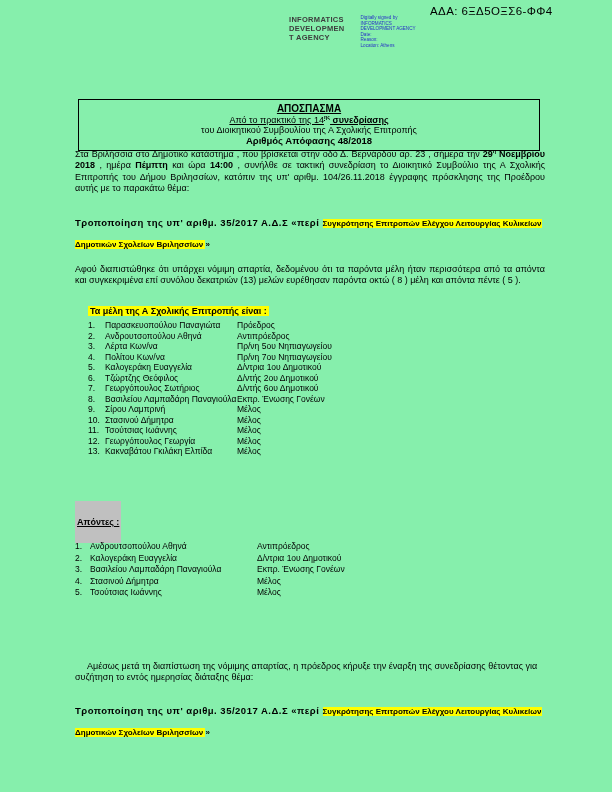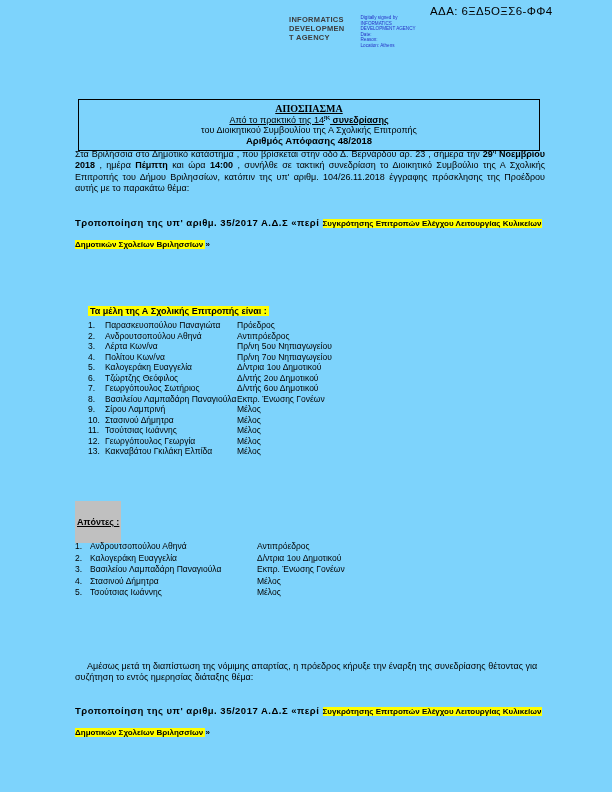--- a/index.html
+++ b/index.html
@@ -1,28 +1,28 @@
 <!DOCTYPE html>
 <html><head>
 <meta charset="utf-8">
 <style>
   * { margin:0; padding:0; box-sizing:border-box; }
   body { font-family:"Liberation Sans", sans-serif; background:#ffffff; color:#000; }
-  .page { position:relative; width:612px; height:792px; background:#7dd3fc; overflow:hidden; }
+  .page { position:relative; width:612px; height:792px; background:#86efac; overflow:hidden; }
 
   .ada { position:absolute; top:5px; left:430px; font-size:11.5px; letter-spacing:0.4px; }
 
   .stamp { position:absolute; top:15px; left:289px; display:flex; gap:16px; }
   .stamp-agency { font-size:7.5px; font-weight:bold; color:#3c3c3c; line-height:9px; letter-spacing:0.3px; }
   .stamp-sig { font-size:4.6px; color:#2733c6; line-height:5.6px; }
 
   .gov-header { position:absolute; top:52px; left:75px; font-size:9.5px; line-height:12.5px; letter-spacing:0.8px; }
 
   .title-box { position:absolute; top:99px; left:78px; width:462px; border:1.5px solid #000; text-align:center; padding:3px 0 4px; }
-  .box-title { font-size:10px; font-weight:bold; text-decoration:underline; line-height:11.5px;font-family:Liberation Serif, serif; }
+  .box-title { font-size:10px; font-weight:bold; text-decoration:underline; line-height:11.5px; }
   .box-line { font-size:9px; line-height:10.5px; }
   .box-line.bold { font-weight:bold; font-size:9.5px; }
 
   .para { position:absolute; left:75px; width:470px; font-size:9px; line-height:11.3px; text-align:justify; }
   #p1 { top:149px; }
   #p2 { top:264px; }
   #p3 { top:627px; width:415px; text-indent:12px; text-align:left; }
   #p4 { top:661px; text-indent:12px; text-align:left; }
 
   .topic { position:absolute; left:75px; width:472px; font-size:9.5px; line-height:20px; font-weight:bold; }
@@ -71,20 +71,21 @@
     <div class="box-title">ΑΠΟΣΠΑΣΜΑ</div>
     <div class="box-line"><span style="font-weight: normal; text-decoration: underline;">Από το πρακτικό της 14</span><sup style="font-weight: bold; text-decoration: underline;">ης</sup><span style="font-weight: bold; text-decoration: underline;"> συνεδρίασης</span></div>
     <div class="box-line">του Διοικητικού Συμβουλίου της Α Σχολικής Επιτροπής</div>
     <div class="box-line bold">Αριθμός  Απόφασης  48/2018</div>
   </div>
 
   <div class="para" id="p1"><span>Στα Βριλήσσια στο Δημοτικό κατάστημα , που  βρίσκεται  στην οδό Δ. Βερνάρδου αρ. 23 , σήμερα την </span><span style="font-weight: bold;">29</span><sup style="font-weight: bold;">η</sup><span style="font-weight: bold;"> Νοεμβρίου  2018</span><span> , ημέρα </span><span style="font-weight: bold;">Πέμπτη</span><span>  και ώρα </span><span style="font-weight: bold;">14:00</span><span> , συνήλθε σε τακτική συνεδρίαση το Διοικητικό Συμβούλιο της  Α  Σχολικής Επιτροπής του Δήμου Βριλησσίων, κατόπιν  της  υπ' αριθμ. 104/26.11.2018 έγγραφης πρόσκλησης της Προέδρου αυτής με το παρακάτω θέμα:</span></div>
 
   <div class="topic" id="topic1"><span style="font-weight: bold; letter-spacing: 0.5px;">Τροποποίηση της υπ' αριθμ. 35/2017 Α.Δ.Σ «περί </span><span style="font-weight: bold; background: rgb(255, 255, 0); font-size: 8px;">Συγκρότησης Επιτροπών Ελέγχου Λειτουργίας    Κυλικείων Δημοτικών Σχολείων Βριλησσίων </span><span style="font-weight: bold; font-size: 8px;">»</span></div>
 
+  <div class="para" id="p2">Αφού διαπιστώθηκε ότι υπάρχει νόμιμη απαρτία, δεδομένου ότι τα  παρόντα μέλη ήταν περισσότερα από τα απόντα και συγκεκριμένα  επί συνόλου δεκατριών  (13)  μελών ευρέθησαν παρόντα οκτώ ( 8 ) μέλη και απόντα  πέντε ( 5 ).</div>
 
   <div class="members-heading">Τα μέλη της Α Σχολικής Επιτροπής  είναι :</div>
 
   <div class="list" id="members-list">
       <div class="row">
         <span class="c-num">1.</span>
         <span class="c-name">Παρασκευοπούλου Παναγιώτα</span>
         <span class="c-role">Πρόεδρος</span>
       </div>
       <div class="row">

